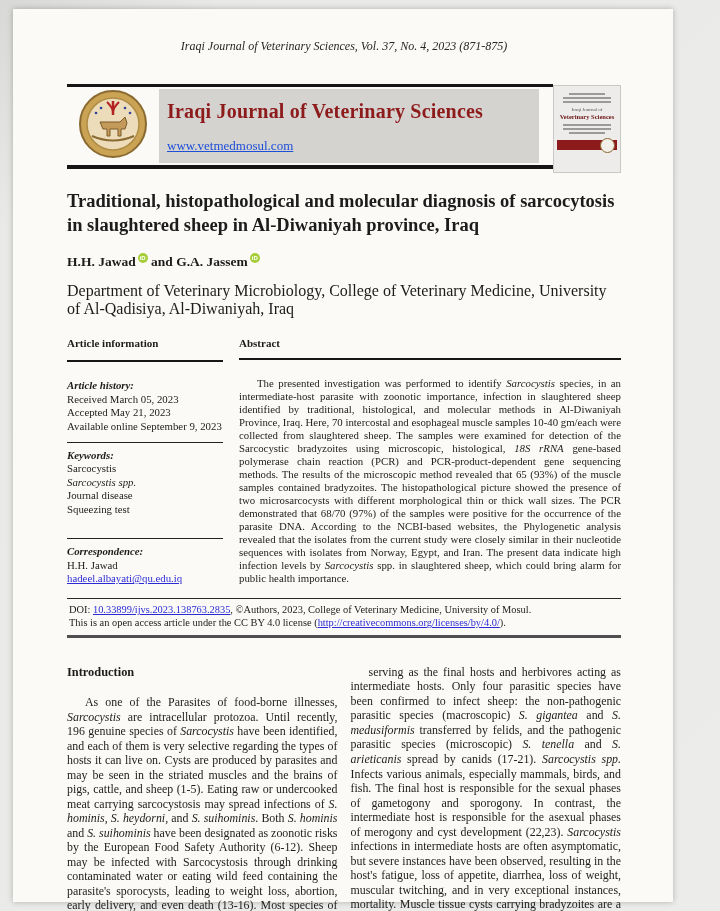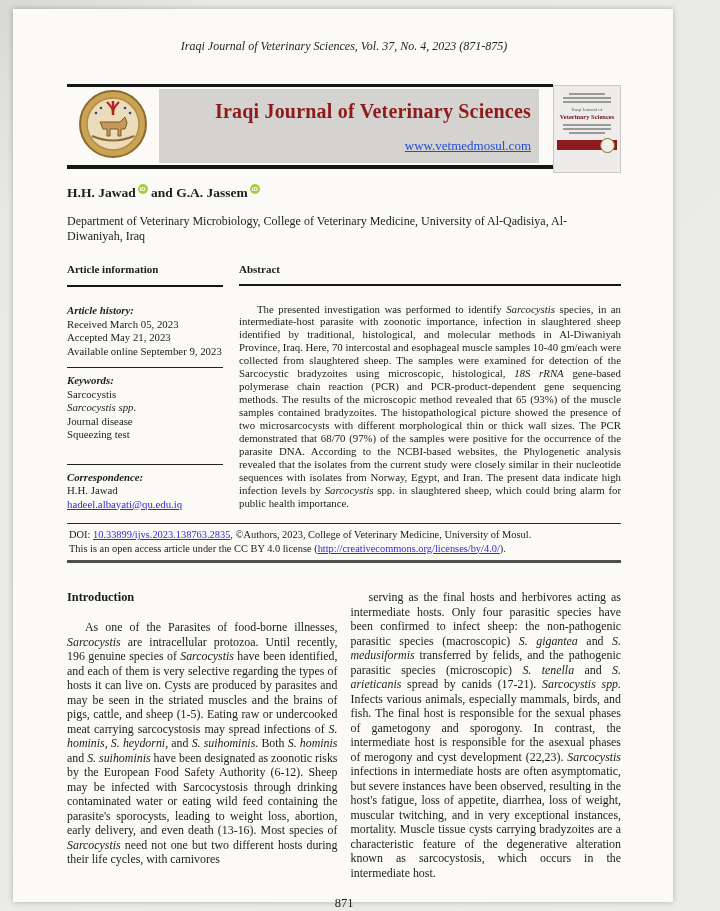--- a/index.html
+++ b/index.html
@@ -20,21 +20,21 @@
 
   .running-head{
     text-align:center;font-style:italic;font-size:12px;color:#262626;
     margin-bottom:30px;
   }
 
   
   .rule-top{height:3px;background:#161616;margin-right:68px;}
   .banner-row{display:flex;align-items:stretch;position:relative;padding:2px 0 2px;}
   .logo-box{width:92px;display:flex;align-items:center;justify-content:center;}
-  .masthead{flex:1;background:#d4d3d0;text-align:right;padding:11px 8px 7px;}
+  .masthead{flex:1;background:#d4d3d0;text-align:left;padding:11px 8px 7px;}
   .journal-title{color:#8e1b1b;font-weight:bold;font-size:20px;letter-spacing:.2px;margin-bottom:13px;}
   .website-link{color:#1d4ed8;font-size:13px;text-decoration:underline;cursor:pointer;}
   .cover{
     width:60px;margin-left:14px;background:#edecea;border:1px solid #c9c8c4;
     position:relative;z-index:2;margin-top:-4px;margin-bottom:-10px;
     padding:5px 3px 0;box-sizing:content-box;
   }
   .cover .bar{height:2px;background:#9a9a98;margin:2px 6px;}
   .cover .bar.short{margin:2px 12px;}
   .cover-journal{font-size:5px;text-align:center;color:#555;margin-top:4px;}
@@ -47,21 +47,21 @@
   .rule-bottom{height:4px;background:#161616;}
 
   
   .article-title{font-size:18.5px;font-weight:bold;line-height:1.32;margin-top:20px;}
   .authors{margin-top:15px;font-weight:bold;font-size:13.5px;}
   .orcid-badge{
     display:inline-block;width:10px;height:10px;border-radius:50%;
     background:#a6ce39;color:#fff;font-size:6px;line-height:10px;text-align:center;
     vertical-align:super;margin-left:2px;cursor:pointer;font-family:"Liberation Sans",sans-serif;
   }
-  .affiliation{margin-top:13px;font-size:12px;}
+  .affiliation{margin-top:13px;font-size:16px;}
 
   
   .info-abstract{display:flex;gap:16px;margin-top:19px;}
   .info-col{width:156px;flex-shrink:0;font-size:10.8px;line-height:1.25;}
   .col-heading{
     font-weight:bold;font-size:11px;border-bottom:2.5px solid #161616;
     padding-bottom:9px;margin-bottom:17px;
   }
   .group-label{font-weight:bold;font-style:italic;}
   .info-divider{border:none;border-top:1.2px solid #222;margin:9px 0 6px;}
@@ -127,20 +127,21 @@
           <div class="bar"></div>
           <div class="bar short"></div>
           <div class="cover-band">
             <span class="emblem"></span>
           </div>
         </div>
       </div>
       <div class="rule-bottom"></div>
     </div>
 
+    <h1 class="article-title">Traditional, histopathological and molecular diagnosis of sarcocytosis in slaughtered sheep in Al-Diwaniyah province, Iraq</h1>
 
     <div class="authors">
       <span>H.H. Jawad</span><span class="orcid-badge">iD</span><span> and </span><span>G.A. Jassem</span><span class="orcid-badge">iD</span>
     </div>
 
     <div class="affiliation">Department of Veterinary Microbiology, College of Veterinary Medicine, University of Al-Qadisiya, Al-Diwaniyah, Iraq</div>
 
     <div class="info-abstract">
       <div class="info-col">
         <div class="col-heading">Article information</div>

